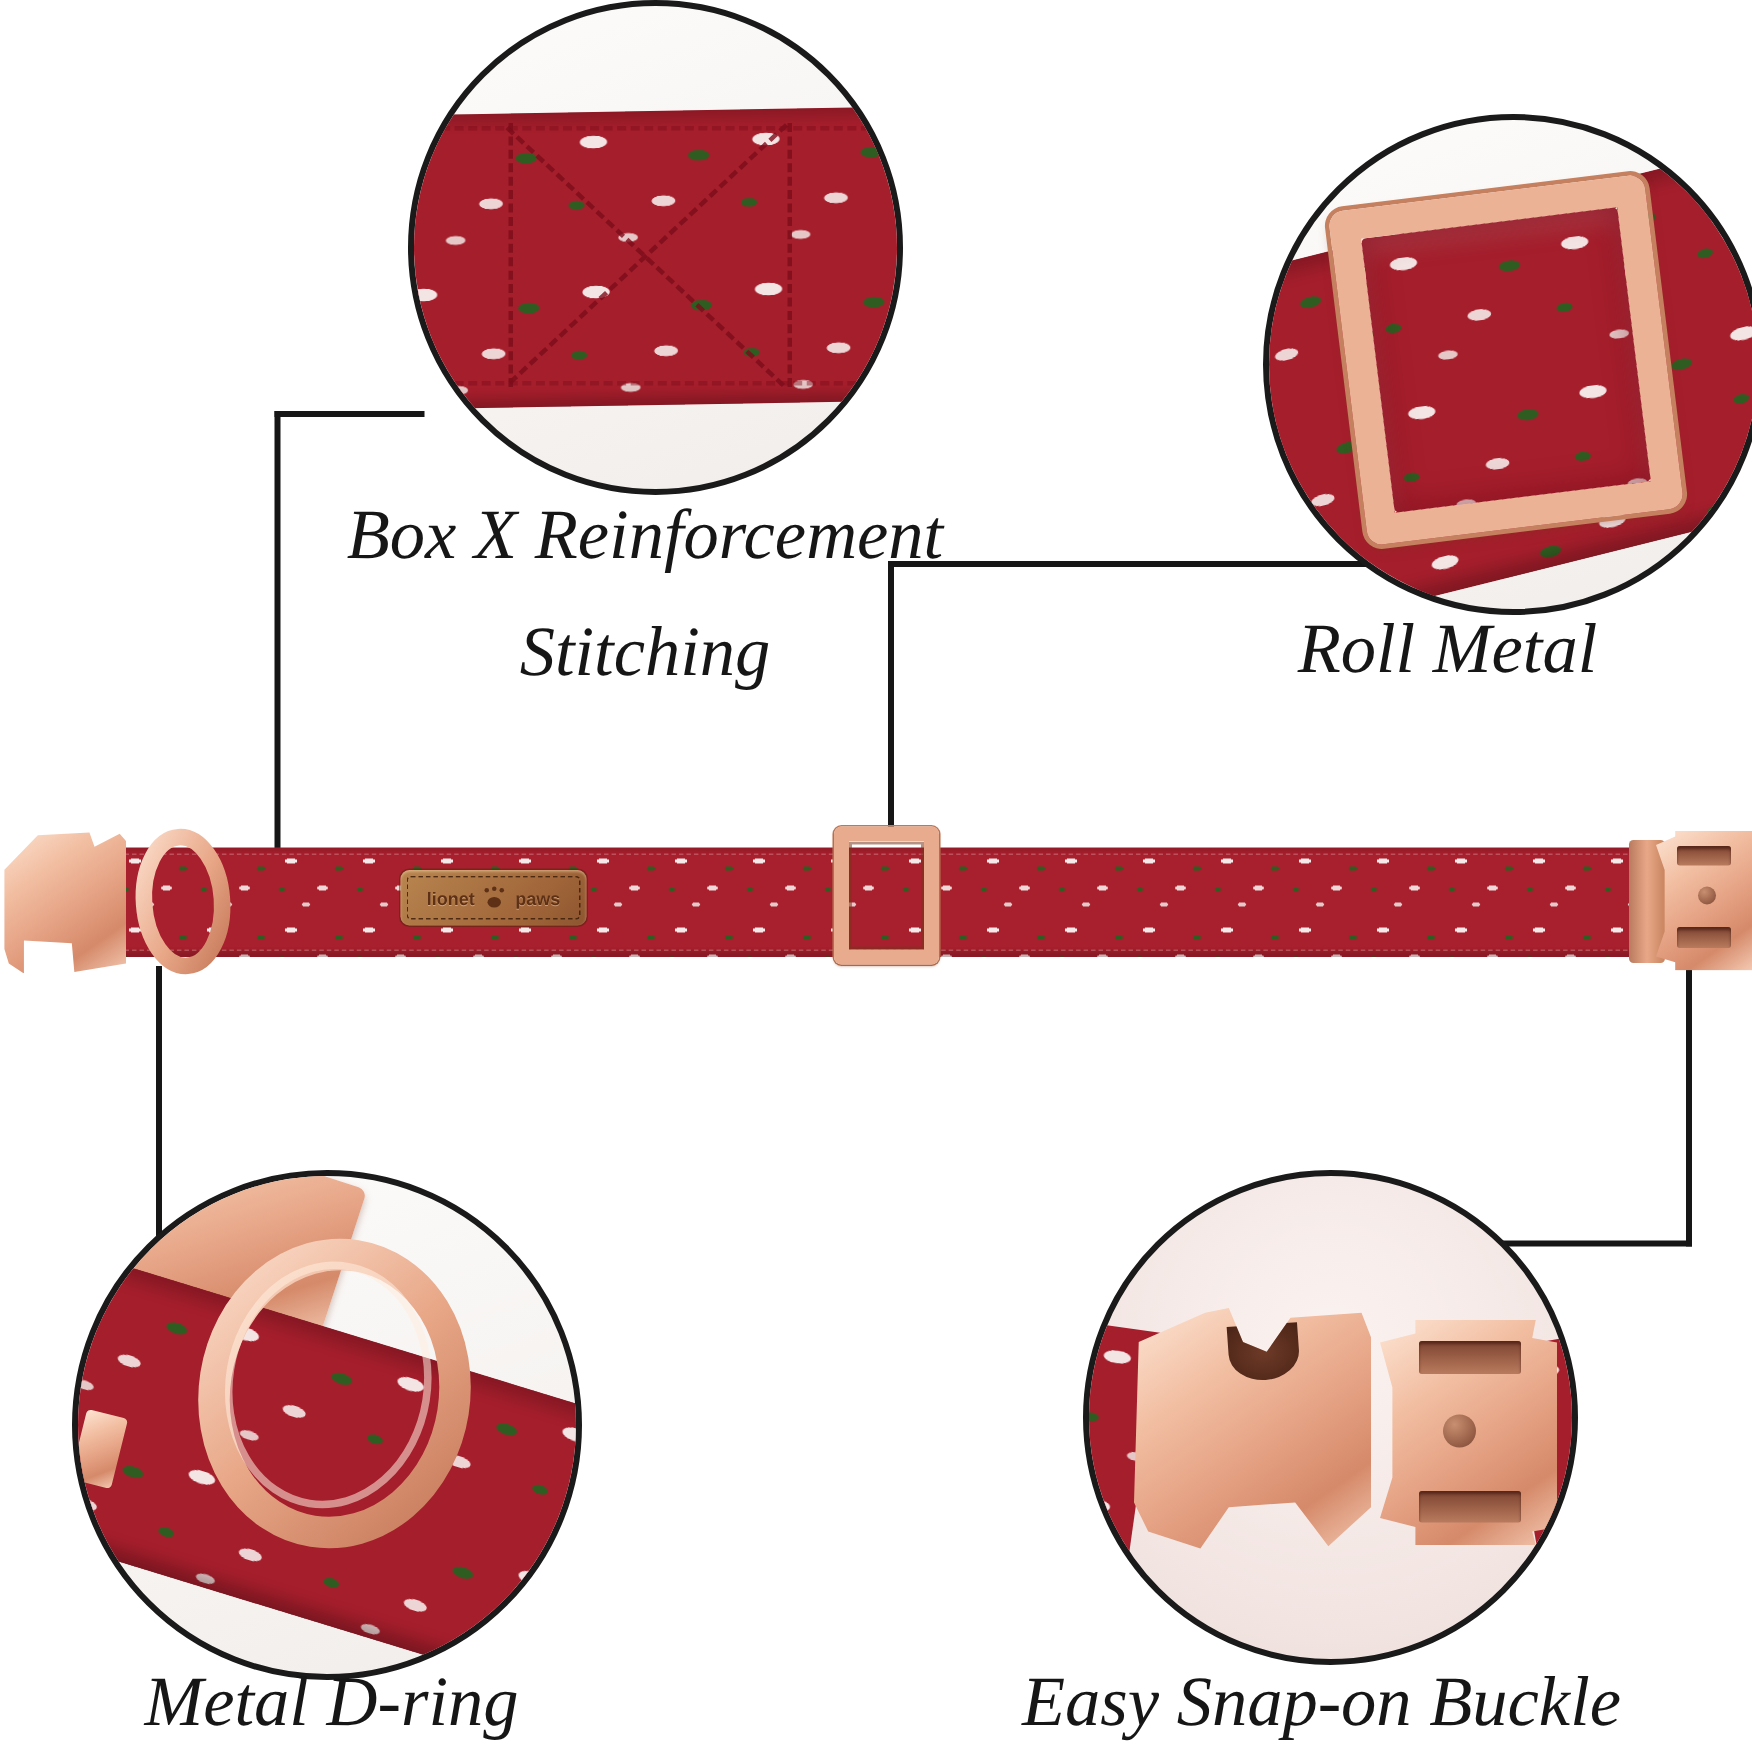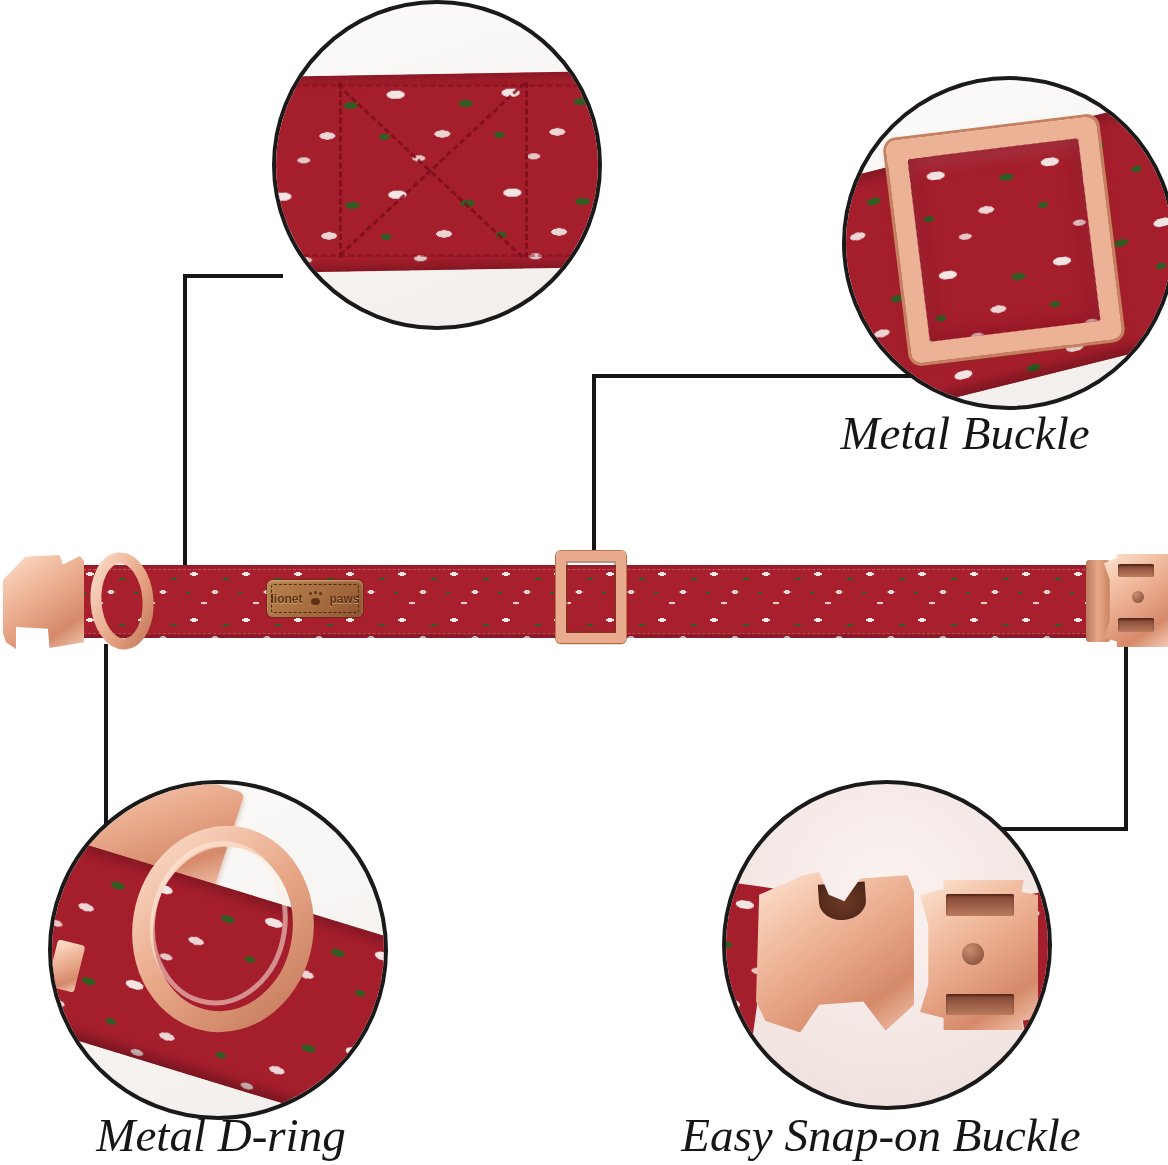--- a/index.html
+++ b/index.html
@@ -61,21 +61,21 @@
         box-shadow:inset 0 2px 2px rgba(60,20,10,.6);}
   .btn-hole{position:absolute;border-radius:50%;
         background:radial-gradient(circle at 35% 30%,#c98f71,#7d4631);}
 
   .dring-svg{position:absolute;left:84px;top:549px;transform:rotate(-4deg);}
 
   .slider{position:absolute;left:556px;top:551px;width:70px;height:92px;box-sizing:border-box;
     border:10px solid #e9ab8e;border-radius:5px;
     box-shadow:0 1px 2px rgba(140,70,40,.55), inset 0 0 0 2px rgba(120,55,30,.55), 0 0 0 1px #c07a58;}
 
-  .tag{position:absolute;left:267px;top:580px;width:96px;height:37px;border-radius:6px;
+  .tag{position:absolute;left:267px;top:580px;width:124px;height:37px;border-radius:6px;
     background:linear-gradient(135deg,#b8854f,#a06539 70%,#8d5630);
     box-shadow:0 0 0 1px rgba(80,40,15,.55), inset 0 1px 2px rgba(255,230,190,.5);
     display:flex;align-items:center;justify-content:center;gap:6px;}
   .tag::before{content:'';position:absolute;left:4px;right:4px;top:4px;bottom:4px;
     border:1px dashed rgba(62,30,10,.85);border-radius:3px;}
   .tag span{font-family:"Liberation Sans",sans-serif;font-weight:bold;font-size:12px;
     color:#5e3116;text-shadow:0 1px 0 rgba(255,225,185,.45);}
   .paw{position:relative;width:15px;height:13px;display:inline-block;}
   .paw::before{content:'';position:absolute;left:3px;bottom:0;width:9px;height:7px;border-radius:50%;background:#5e3116;}
   .paw::after{content:'';position:absolute;top:0;left:1px;width:3px;height:3px;border-radius:50%;background:#5e3116;
@@ -181,23 +181,27 @@
 
   <div class="slider"></div>
 
   <div class="buckle-right-clamp"></div>
   <div class="buckle-right metal">
     <div class="slot" style="left:14px;top:10px;width:36px;height:13px;"></div>
     <div class="slot" style="left:14px;top:64px;width:36px;height:14px;"></div>
     <div class="btn-hole" style="left:28px;top:37px;width:12px;height:12px;"></div>
   </div>
 
+  <div class="label" style="left:155px;top:318px;width:550px;">
+    <div>Box X Reinforcement</div>
+    <div>Stitching</div>
+  </div>
 
   <div class="label" style="left:765px;top:394px;width:400px;">
-    <div>Metal Buckle</div>
+    <div>Roll Metal</div>
   </div>
 
   <div class="label" style="left:56px;top:1096px;width:330px;">
     <div>Metal D-ring</div>
   </div>
 
   <div class="label" style="left:646px;top:1096px;width:470px;">
     <div>Easy Snap-on Buckle</div>
   </div>
 

